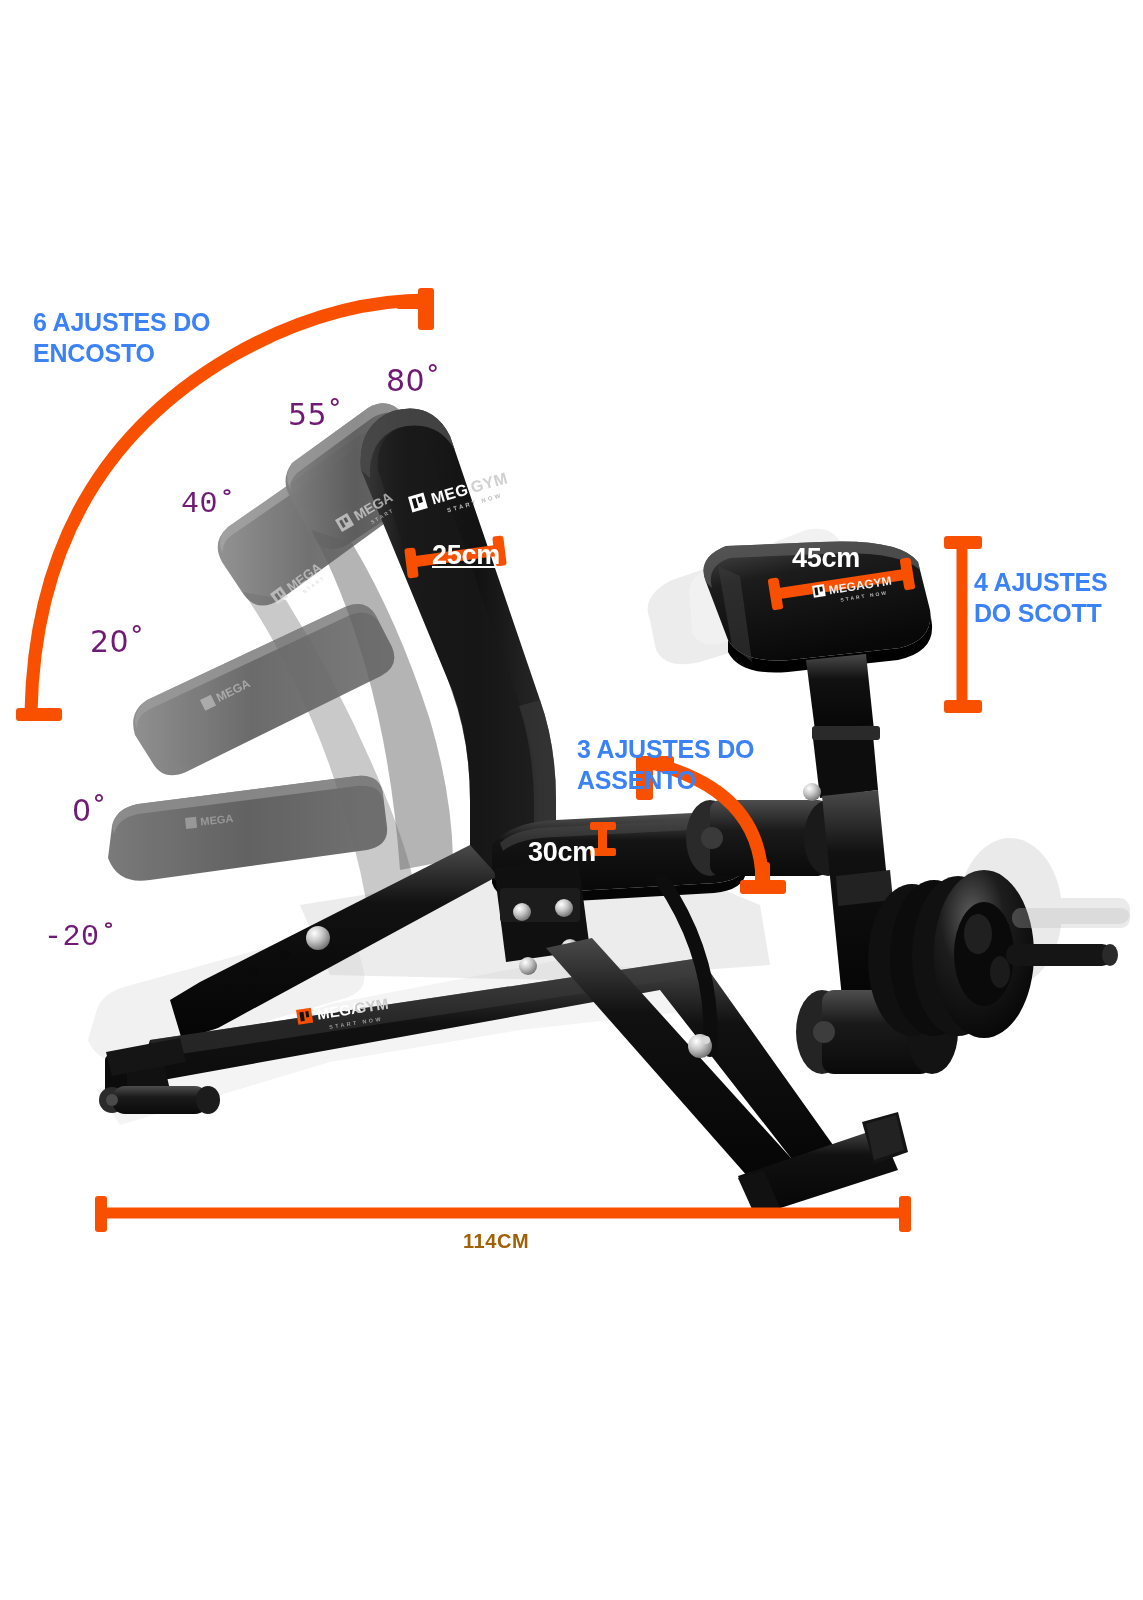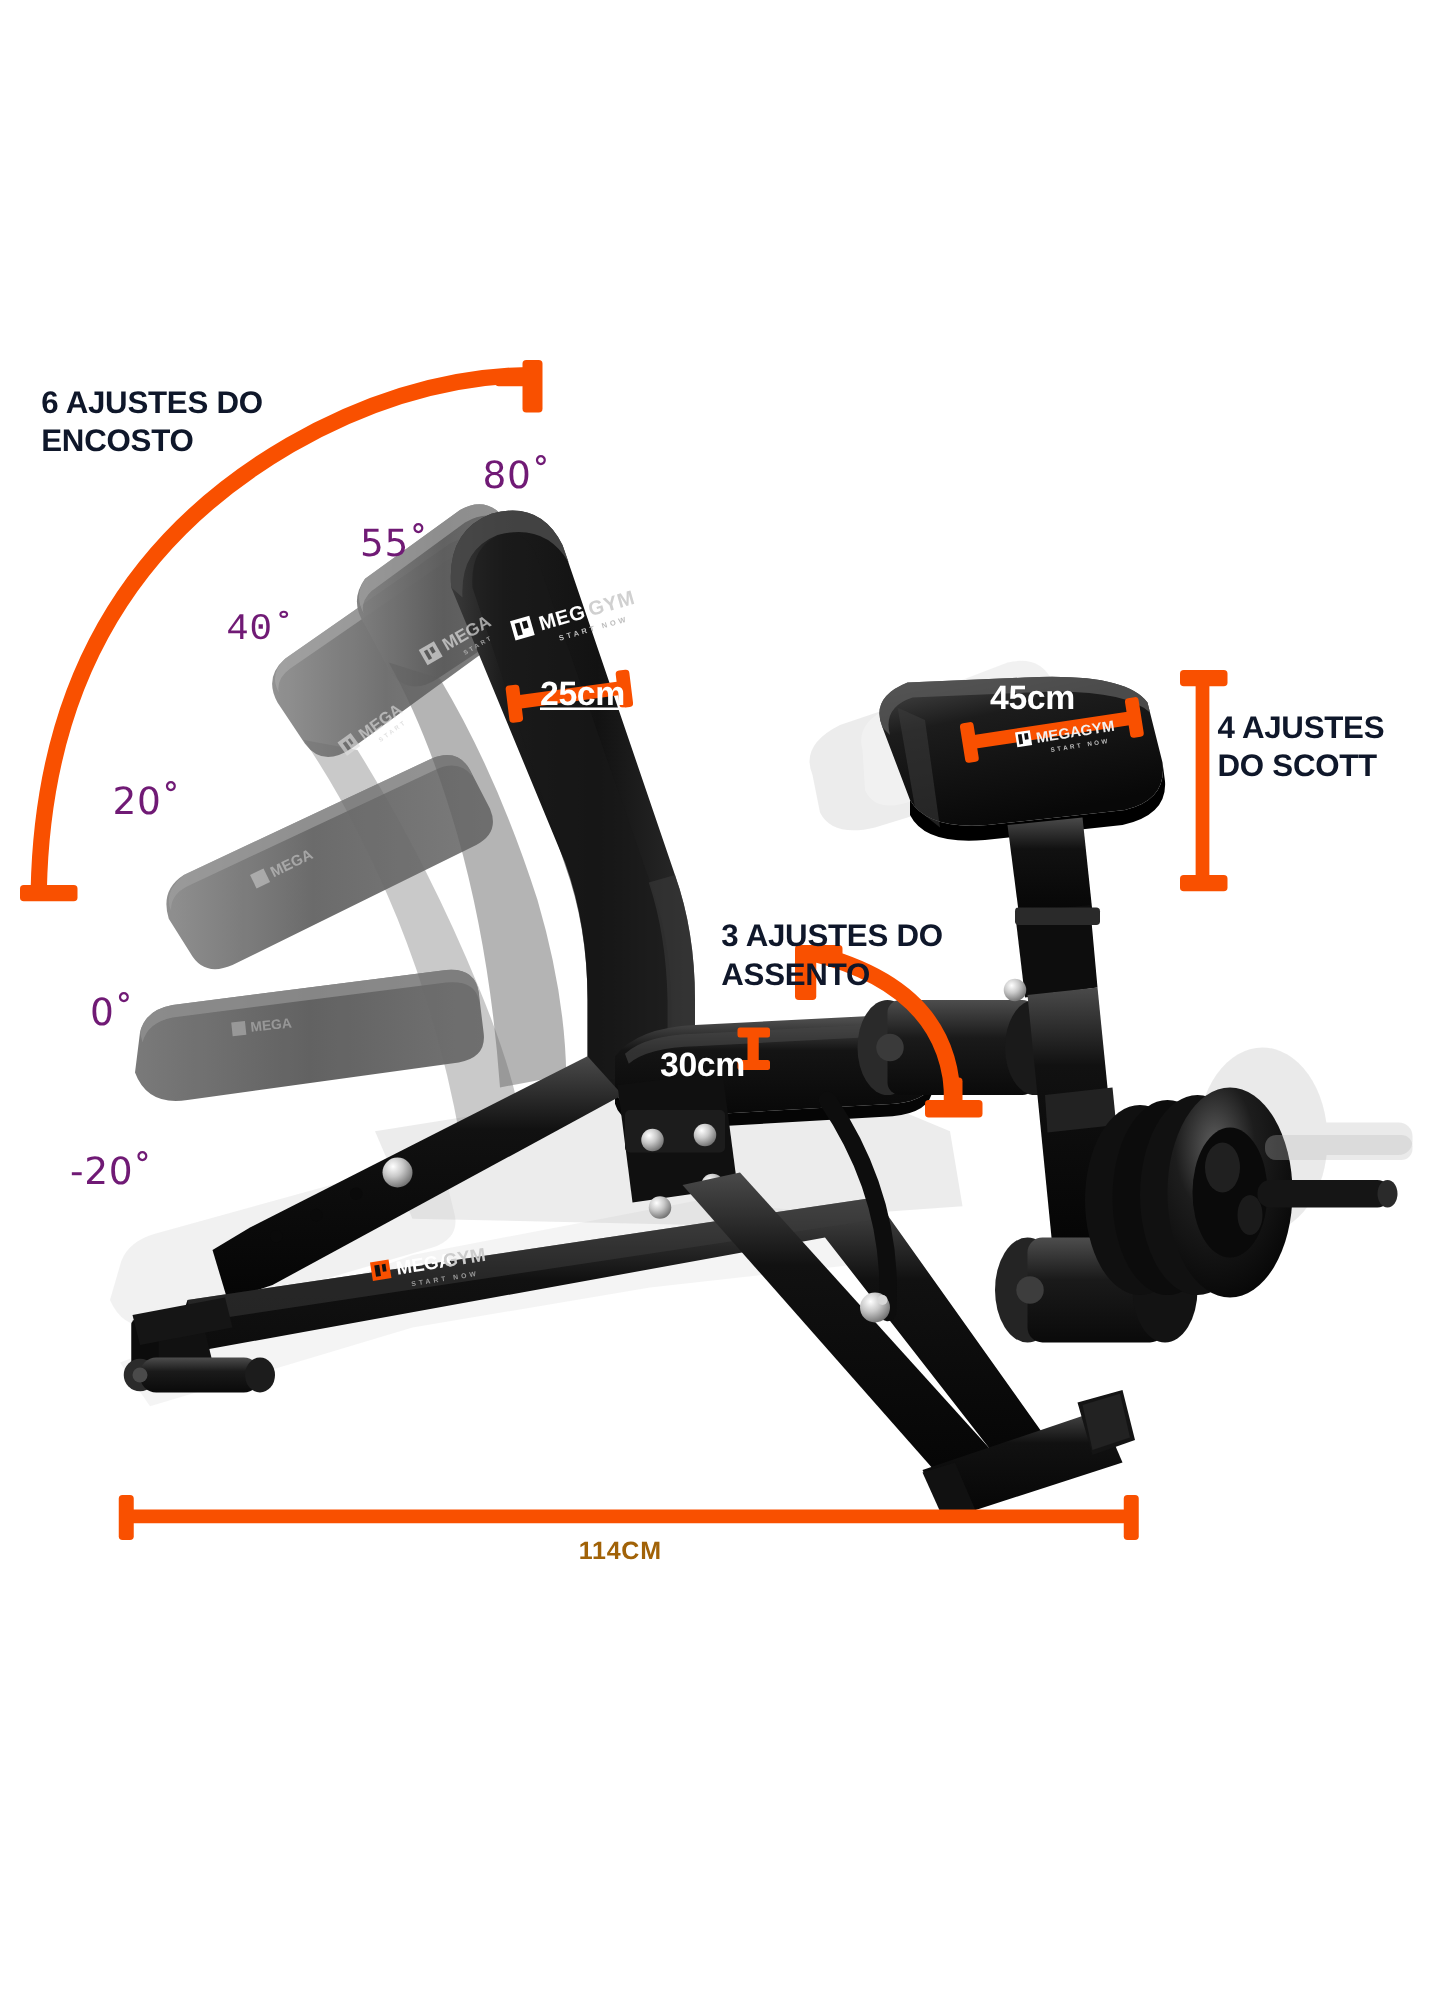--- a/index.html
+++ b/index.html
@@ -13,21 +13,21 @@
     height:1600px;
     background:#ffffff;
     overflow:hidden;
   }
   svg.layer{position:absolute;left:0;top:0;width:1143px;height:1600px;overflow:visible;}
 
   
   .callout{
     position:absolute;
     font-weight:700;
-    color:#0f172a;
+    color:#3b82f6;
     font-size:25px;
     line-height:1.22;
     letter-spacing:-0.2px;
     white-space:pre-line;
     font-family:"Liberation Sans", sans-serif;
   }
   .angle-label{
     position:absolute;
     color:#701a75;
     font-size:30px;
@@ -375,24 +375,24 @@
     </g>
   </svg>
 
   <div class="callout" style="left:33px; top:307px; width:230px;"><span>6 AJUSTES DO</span><br><span>ENCOSTO</span></div>
 
   <div class="callout" style="left:577px; top:686px; width:260px;margin-top:48px;"><span>3 AJUSTES DO</span><br><span>ASSENTO</span></div>
 
   <div class="callout" style="left:974px; top:567px; width:175px;"><span>4 AJUSTES</span><br><span>DO SCOTT</span></div>
 
   <div class="angle-label" style="left:386px; top:363px;">80˚</div>
-  <div class="angle-label" style="left:288px; top:418px;">55˚</div>
+  <div class="angle-label" style="left:288px; top:397px;">55˚</div>
   <div class="angle-label" style="left:181px; top:487px;font-family:Liberation Mono, monospace;">40˚</div>
   <div class="angle-label" style="left:90px;  top:624px;text-align:right;">20˚</div>
   <div class="angle-label" style="left:72px;  top:793px;">0˚</div>
-  <div class="angle-label" style="left:56px;  top:920px;">-20˚</div>
+  <div class="angle-label" style="left:44px;  top:920px;font-family:Liberation Mono, monospace;">-20˚</div>
 
   <div class="dim-label" style="left:432px; top:540px;text-decoration:underline;">25cm</div>
   <div class="dim-label" style="left:528px; top:837px;">30cm</div>
   <div class="dim-label" style="left:792px; top:543px;">45cm</div>
   <div class="width-label" style="left:463px; top:1230px;">114CM</div>
 
 </div>
 
 </body></html>

